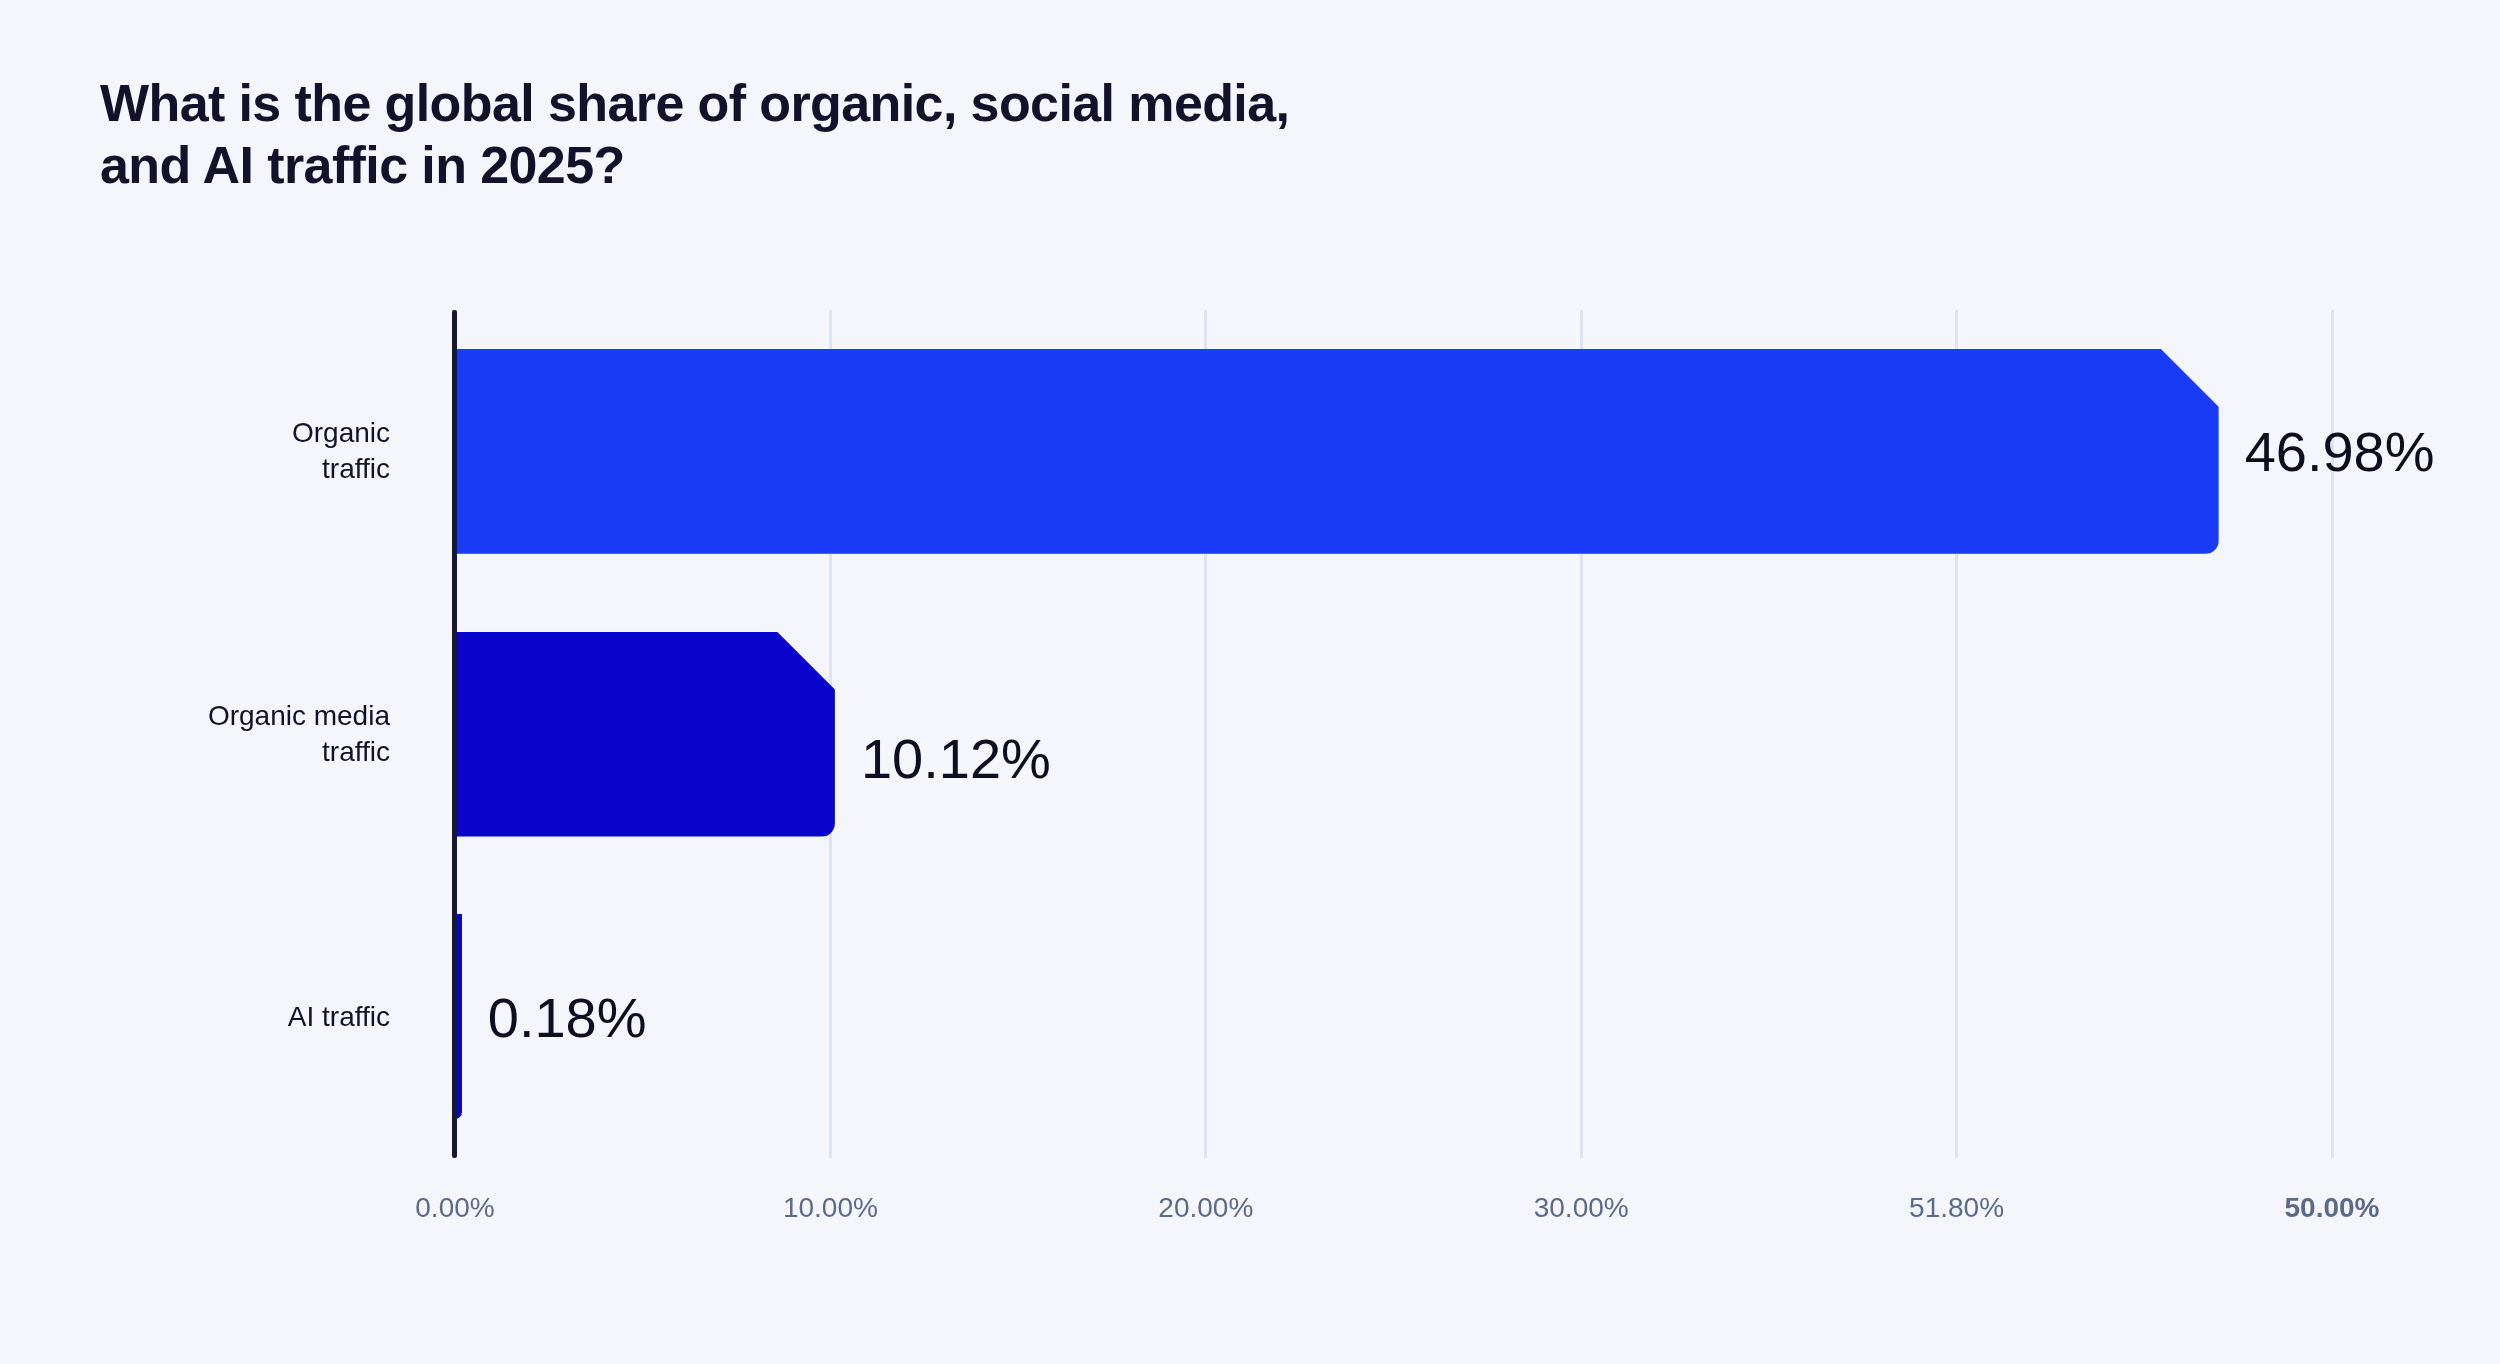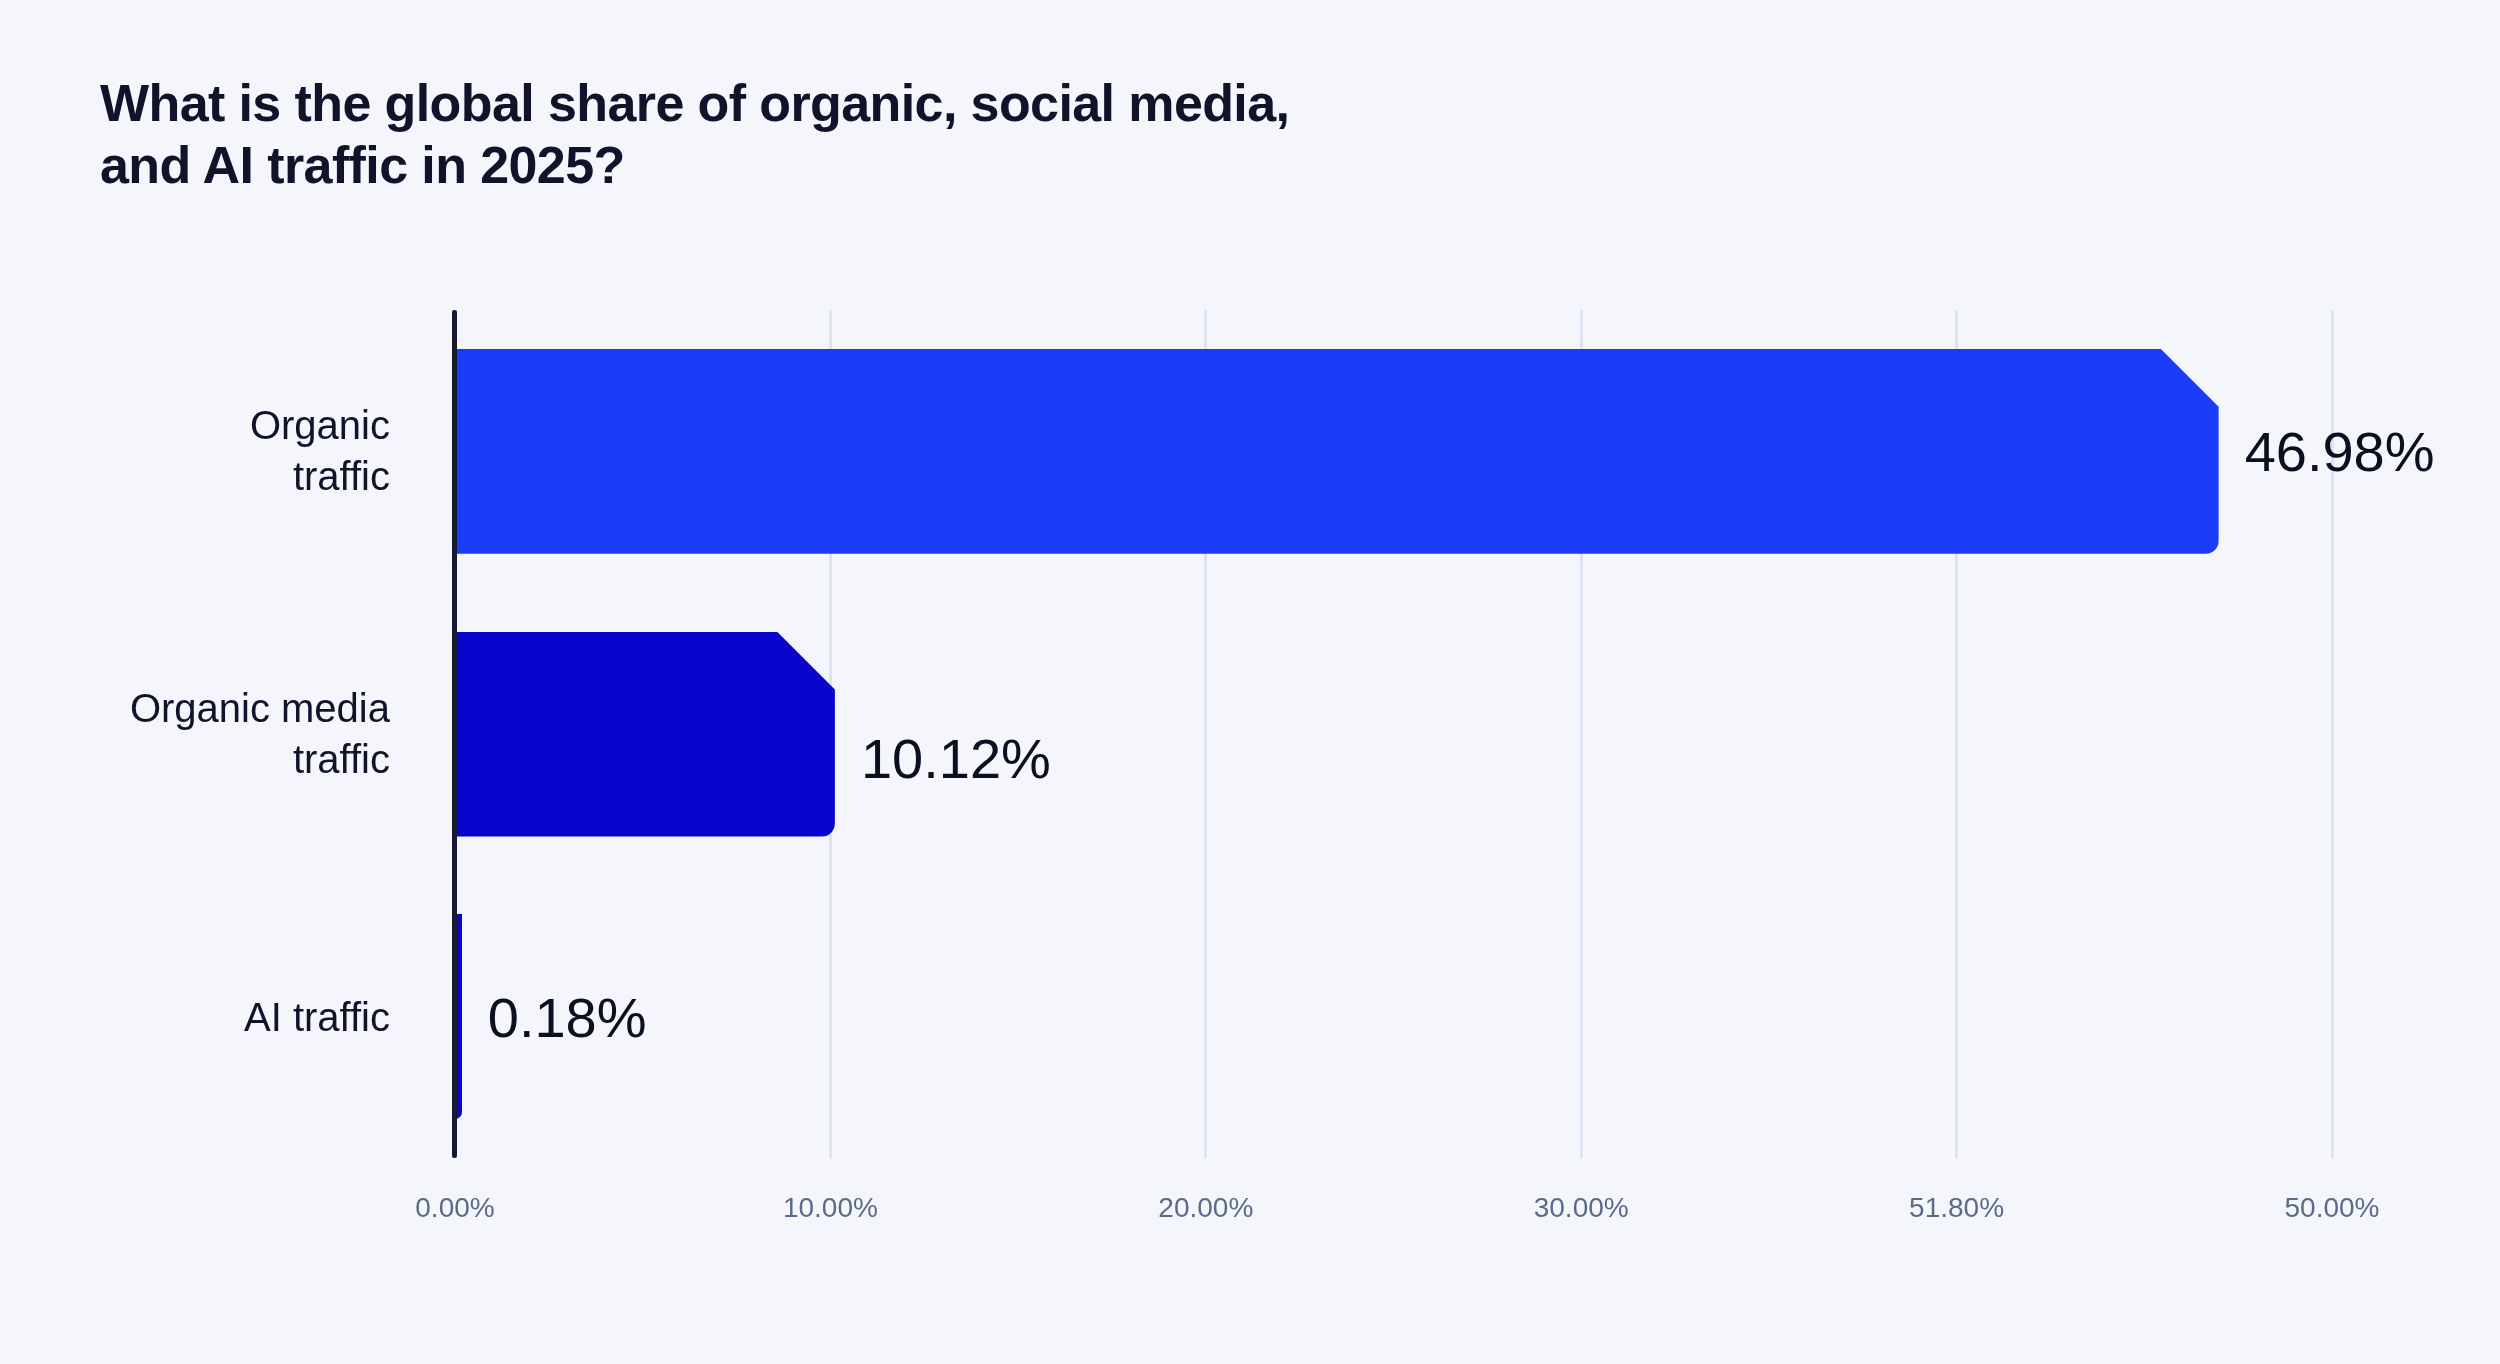--- a/index.html
+++ b/index.html
@@ -73,21 +73,21 @@
     left: 0;
     top: 310px;
     width: 420px;
     height: 848px;
   }
   .y-label {
     position: absolute;
     right: 30px;
     width: 390px;
     text-align: right;
-    font-size: 40px;
+    font-size: 28px;
     line-height: 1.27;
     color: #12132b;
     white-space: pre-line;
     transform: translateY(-50%);
   }
 
   
   .bar {
     position: absolute;
     left: 0;
@@ -169,16 +169,16 @@
       <div class="value-label" style="left: 860.905px; top: 758px;">10.12%</div>
       <div class="value-label" style="left: 487.757px; top: 1016.67px;">0.18%</div>
     </div>
 
   <div class="x-ticks" id="x-ticks">
       <div class="x-tick" style="left: 0px;">0.00%</div>
       <div class="x-tick" style="left: 375.4px;">10.00%</div>
       <div class="x-tick" style="left: 750.8px;">20.00%</div>
       <div class="x-tick" style="left: 1126.2px;">30.00%</div>
       <div class="x-tick" style="left: 1501.6px;">51.80%</div>
-      <div class="x-tick" style="left: 1877px;">50.00%</div>
+      <div class="x-tick" style="left: 1877px; font-weight: bold;">50.00%</div>
     </div>
 
 </div>
 
 </body></html>

